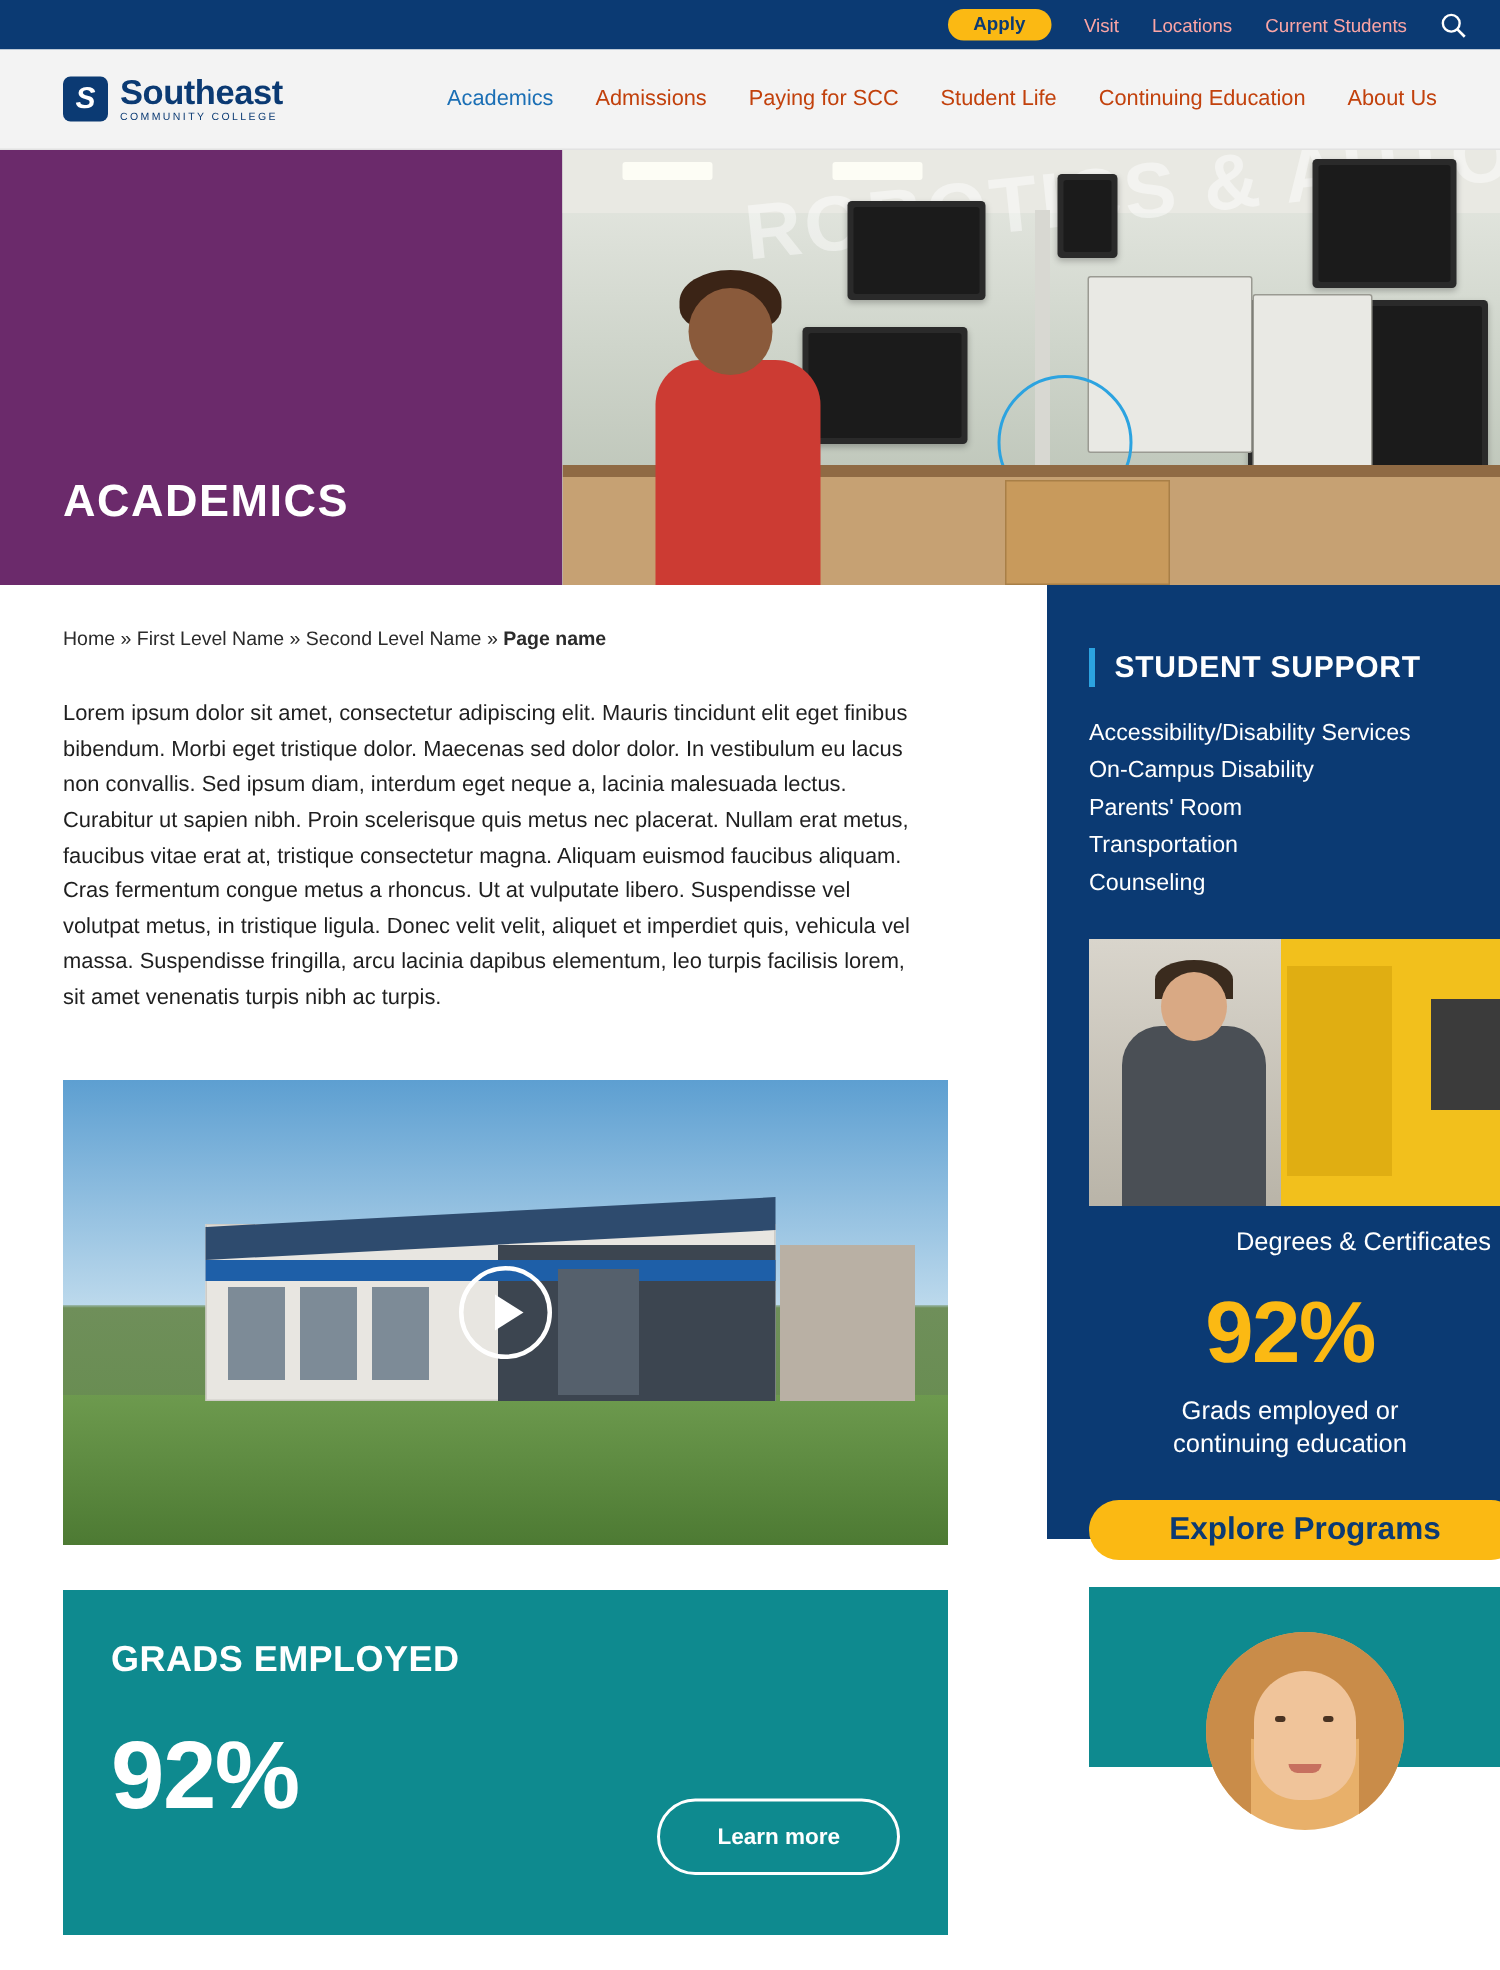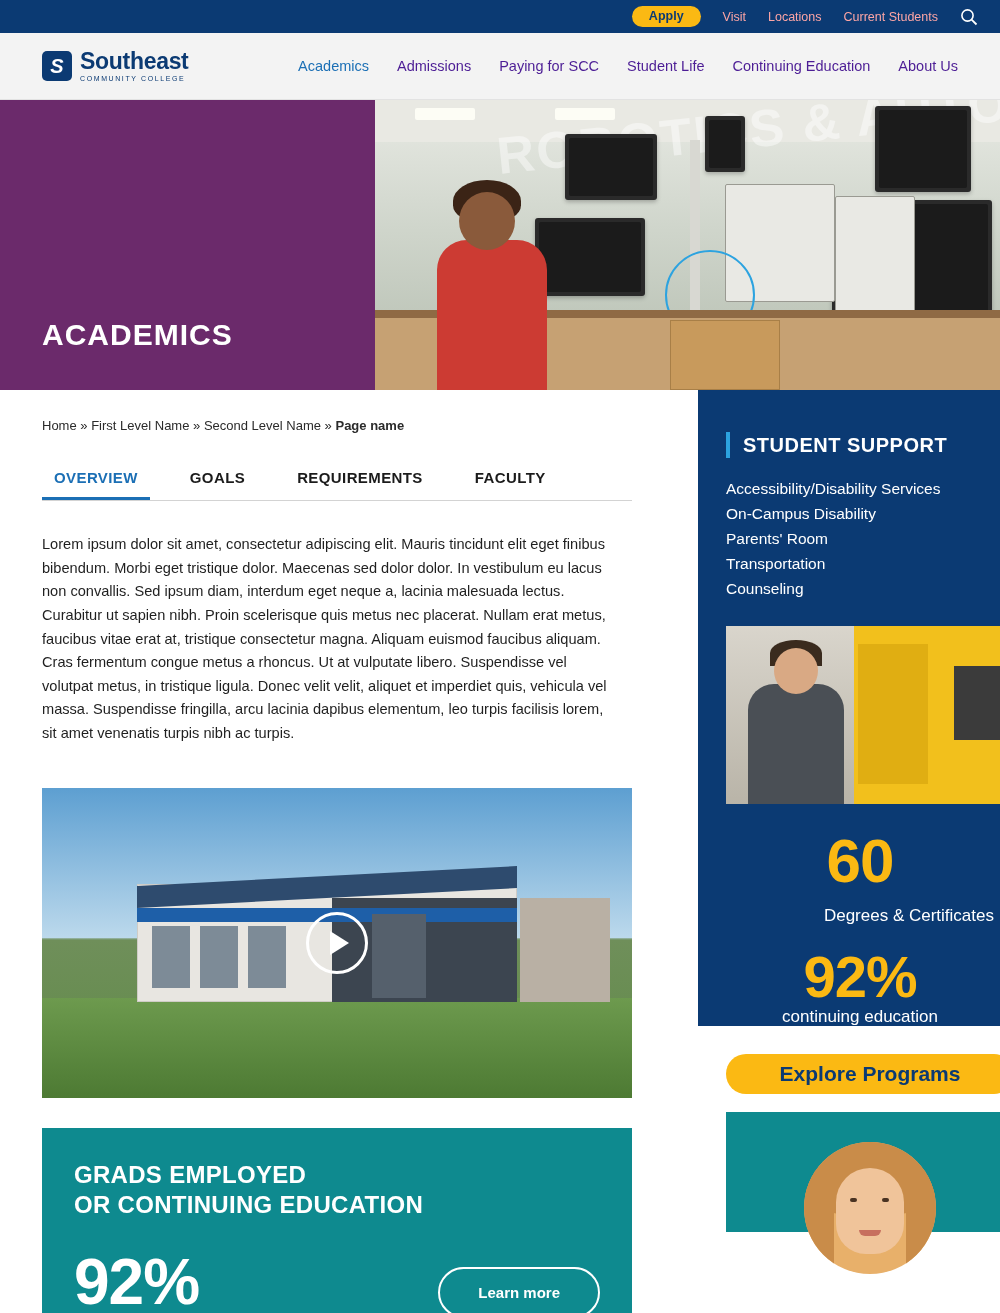--- a/index.html
+++ b/index.html
@@ -78,21 +78,21 @@
     margin-top: 2px;
   }
   .main-nav {
     display: flex;
     align-items: center;
     gap: 28px;
     margin-left: auto;
     margin-right: 42px;
     font-size: 14.5px;
   }
-  .nav-item { color: #4c1d95; text-decoration: none; cursor: pointer; white-space: nowrap; }
+  .nav-item { color: #c2410c; text-decoration: none; cursor: pointer; white-space: nowrap; }
   .nav-item.active { color: #1b6fb5; }
 
   
   .hero {
     height: 290px;
     display: flex;
   }
   .hero-left {
     width: 375px;
     background: #6b2a6b;
@@ -338,26 +338,20 @@
     <div class="breadcrumb">
       <a>Home</a>
       <span>»</span>
       <a>First Level Name</a>
       <span>»</span>
       <a>Second Level Name</a>
       <span>»</span>
       <span class="crumb-current">Page name</span>
     </div>
 
-    <div class="tabs">
-      <div class="tab active">OVERVIEW</div>
-      <div class="tab">GOALS</div>
-      <div class="tab">REQUIREMENTS</div>
-      <div class="tab">FACULTY</div>
-    </div>
 
     <p class="body-copy">Lorem ipsum dolor sit amet, consectetur adipiscing elit. Mauris tincidunt elit eget finibus bibendum. Morbi eget tristique dolor. Maecenas sed dolor dolor. In vestibulum eu lacus non convallis. Sed ipsum diam, interdum eget neque a, lacinia malesuada lectus. Curabitur ut sapien nibh. Proin scelerisque quis metus nec placerat. Nullam erat metus, faucibus vitae erat at, tristique consectetur magna. Aliquam euismod faucibus aliquam. Cras fermentum congue metus a rhoncus. Ut at vulputate libero. Suspendisse vel volutpat metus, in tristique ligula. Donec velit velit, aliquet et imperdiet quis, vehicula vel massa. Suspendisse fringilla, arcu lacinia dapibus elementum, leo turpis facilisis lorem, sit amet venenatis turpis nibh ac turpis.</p>
 
     <div class="video-card">
       <div class="v-sky"></div>
       <div class="v-grass"></div>
       <div class="v-bldg"></div>
       <div class="v-bldg-dark"></div>
       <div class="v-stone"></div>
       <div class="v-bldg-stripe"></div>
@@ -366,21 +360,20 @@
       <div class="v-win" style="left:158px; bottom:110px; width:38px; height:62px;"></div>
       <div class="v-win" style="left:206px; bottom:110px; width:38px; height:62px;"></div>
       <div class="v-win" style="left:330px; bottom:100px; width:54px; height:84px; background:#55606c;"></div>
       <div class="play-btn">
         <div class="play-tri"></div>
       </div>
     </div>
 
     <div class="teal-cta">
       <div class="teal-head">GRADS EMPLOYED</div>
-      <div class="teal-head">OR CONTINUING EDUCATION</div>
       <div class="teal-stat">92%</div>
       <div class="learn-more">Learn more</div>
     </div>
 
   </div>
 
   <div class="rail">
     <div class="rail-title-wrap">
       <div class="rail-bar"></div>
       <div class="rail-title">STUDENT SUPPORT</div>
@@ -396,24 +389,24 @@
 
     <div class="rail-photo">
       <div class="rp-machine"></div>
       <div class="rp-machine2"></div>
       <div class="rp-dark"></div>
       <div class="rp-person"></div>
       <div class="rp-hair"></div>
       <div class="rp-head"></div>
     </div>
 
-    <div class="stat-big">60</div>
     <div class="stat-label">Degrees &amp; Certificates</div>
 
     <div class="stat-big2">92%</div>
+    <div class="stat-label2">Grads employed or</div>
     <div class="stat-label2" style="margin-top:0;">continuing education</div>
 
     <div class="explore-btn">Explore Programs</div>
 
     <div class="teal-card">
       <div class="avatar">
         <div class="av-hair"></div>
         <div class="av-hair2"></div>
         <div class="av-hair3"></div>
         <div class="av-face"></div>

